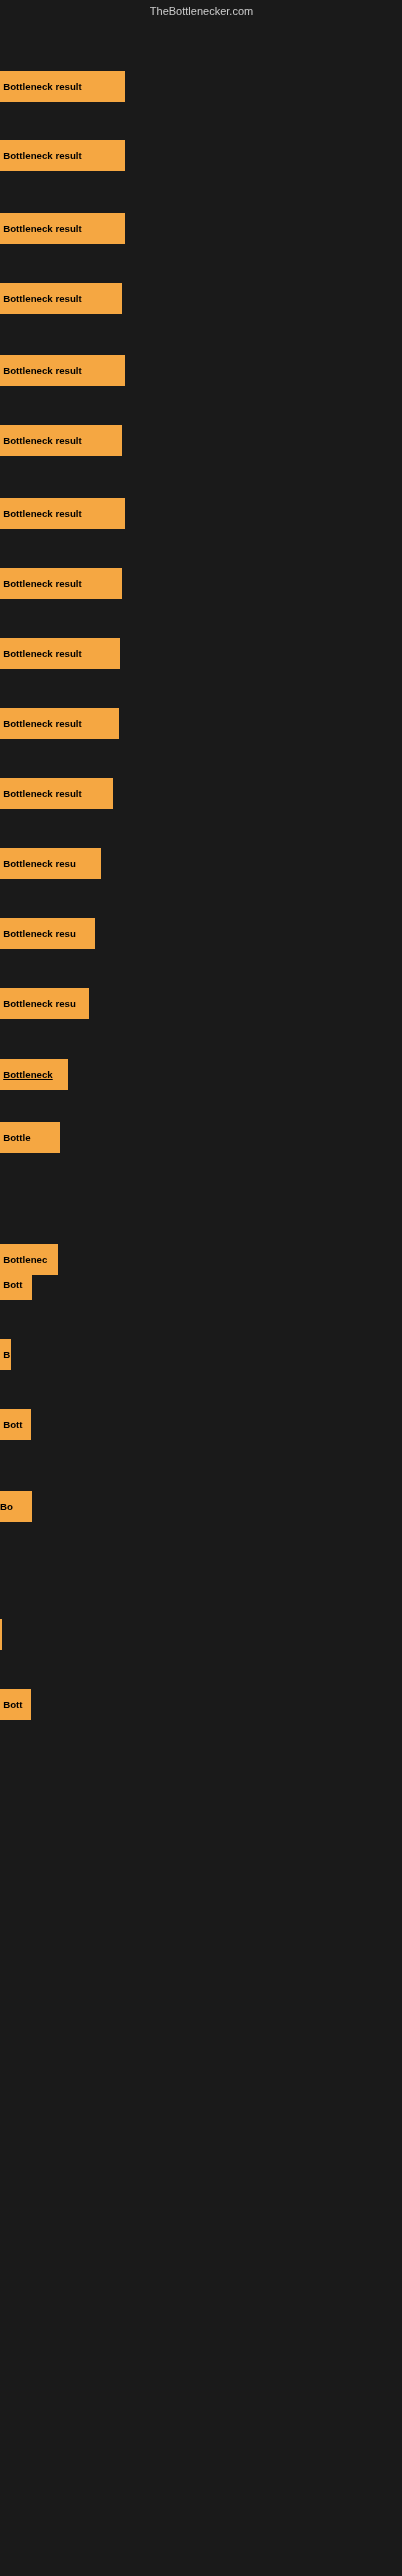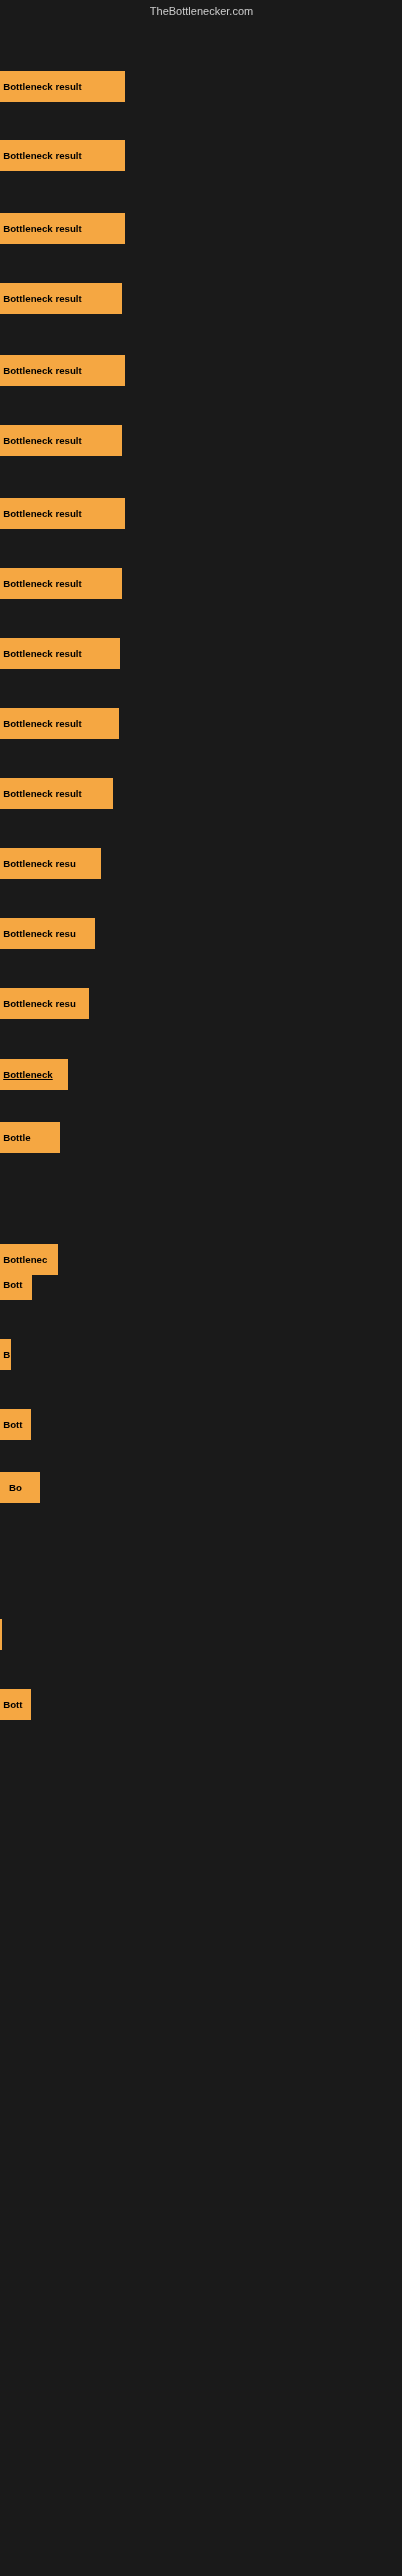--- a/index.html
+++ b/index.html
@@ -126,21 +126,21 @@
       <div style="position: absolute; left: 0px; top: 19.3px; width: 11.3px; height: 31px; background-color: rgb(245, 167, 66); display: flex; align-items: center; padding-left: 3.2px; overflow: hidden; white-space: nowrap;">
         <span style="color: rgb(0, 0, 0); font-size: 9.7px; font-weight: bold; font-family: Arial, sans-serif;">B</span>
       </div>
     </div>
     <div style="position: absolute; top: 1368px; left: 0px; width: 403px; height: 69px;">
       <div style="position: absolute; left: 0px; top: 19.3px; width: 31px; height: 31px; background-color: rgb(245, 167, 66); display: flex; align-items: center; padding-left: 3.2px; overflow: hidden; white-space: nowrap;">
         <span style="color: rgb(0, 0, 0); font-size: 9.7px; font-weight: bold; font-family: Arial, sans-serif;">Bott</span>
       </div>
     </div>
     <div style="position: absolute; top: 1438px; left: 0px; width: 403px; height: 69px;">
-      <div style="position: absolute; left: 0px; top: 12px; width: 40px; height: 31px; background-color: rgb(245, 167, 66); display: flex; align-items: center; padding-left: 9px; overflow: hidden; white-space: nowrap;">
+      <div style="position: absolute; left: 0px; top: 31px; width: 32px; height: 31px; background-color: rgb(245, 167, 66); display: flex; align-items: center; padding-left: 0; overflow: hidden; white-space: nowrap;">
         <span style="color: rgb(0, 0, 0); font-size: 9.7px; font-weight: bold; font-family: Arial, sans-serif;">Bo</span>
       </div>
     </div>
     <div style="position: absolute; top: 1578px; left: 0px; width: 403px; height: 69px;">
       <div style="position: absolute; left: 0px; top: 19.3px; width: 2.4px; height: 31px; background-color: rgb(245, 167, 66);"></div>
     </div>
     <div style="position: absolute; top: 1648px; left: 0px; width: 403px; height: 69px;">
       <div style="position: absolute; left: 0px; top: 19.3px; width: 31px; height: 31px; background-color: rgb(245, 167, 66); display: flex; align-items: center; padding-left: 3.2px; overflow: hidden; white-space: nowrap;">
         <span style="color: rgb(0, 0, 0); font-size: 9.7px; font-weight: bold; font-family: Arial, sans-serif;">Bott</span>
       </div>

